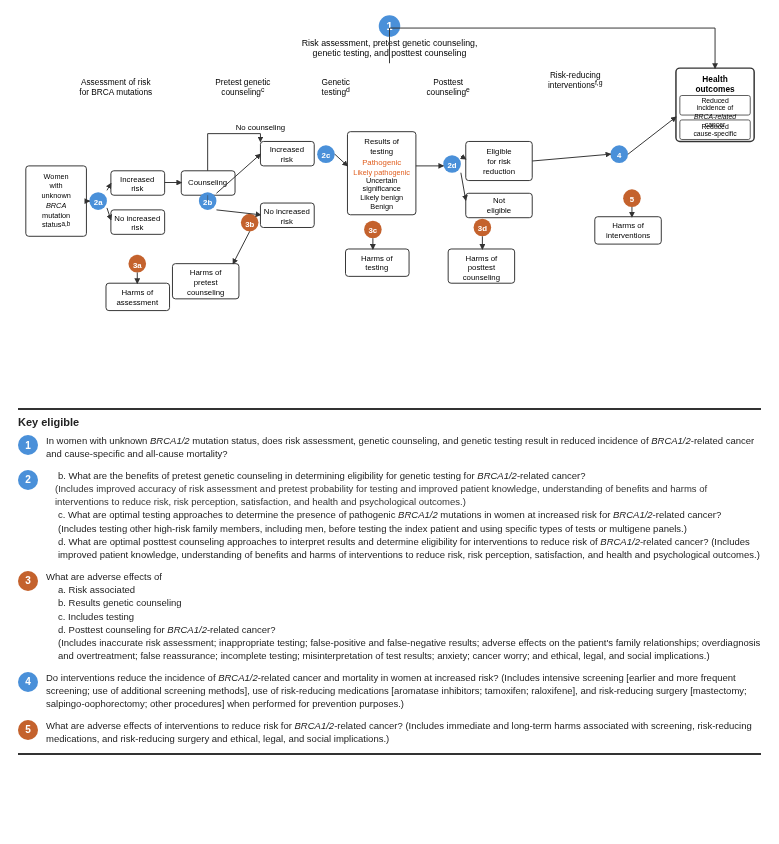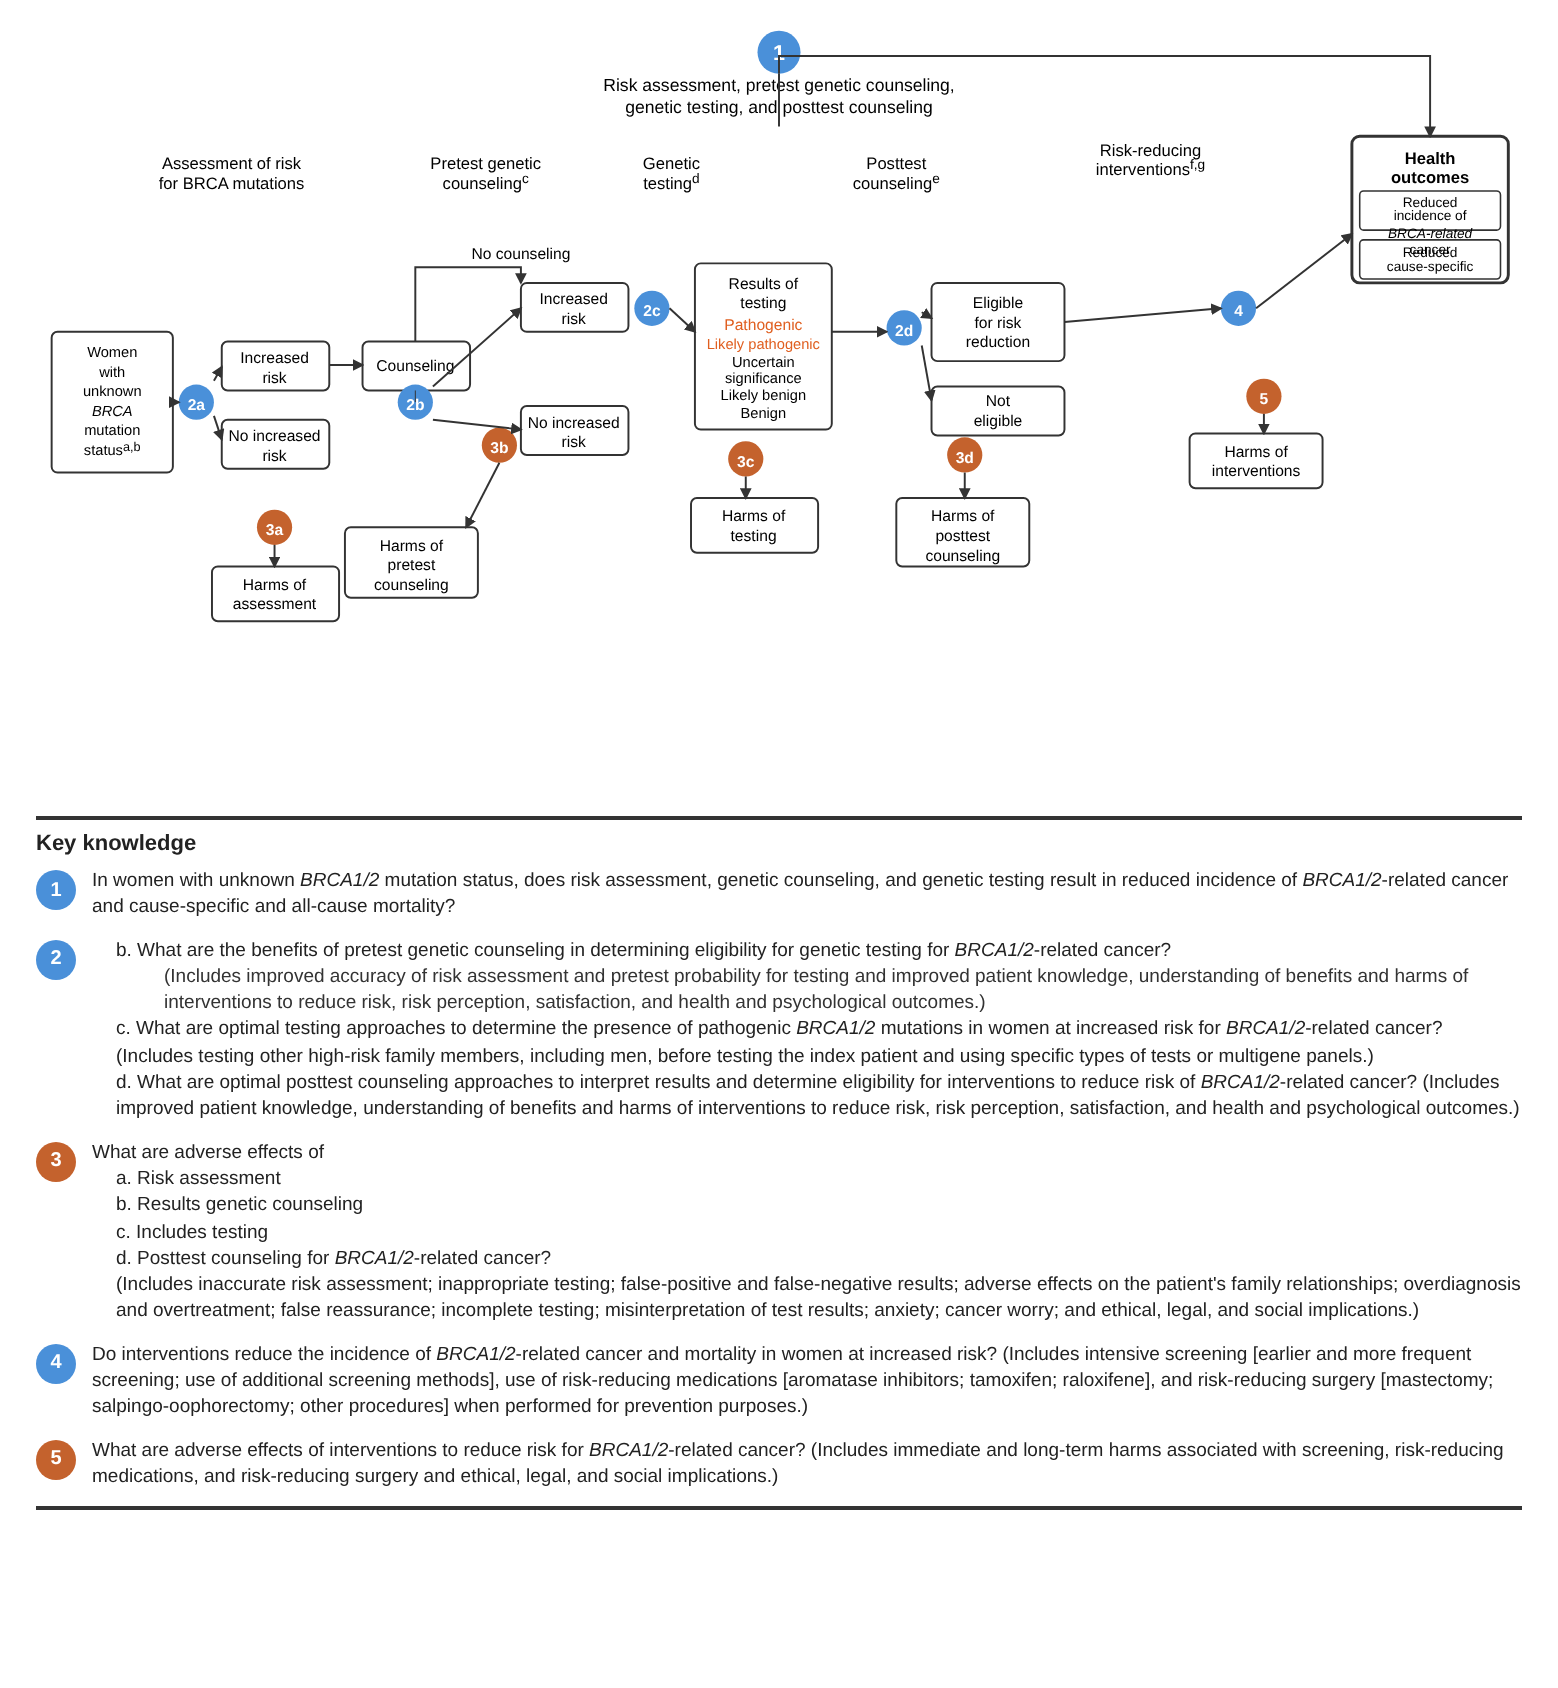--- a/index.html
+++ b/index.html
@@ -62,21 +62,21 @@
     .badge-blue { background-color: #4a90d9; }
     .badge-orange { background-color: #c4622d; }
 
     .kq-text {
       font-size: 9.5px;
       line-height: 1.4;
     }
 
     .kq-text i, em { }
     .kq-text .sub { margin-left: 12px; display: block; }
-    .kq-text .sub-indent { margin-left: 36px; display: block; color: #333; }
+    .kq-text .sub-indent { margin-left: 9px; display: block; color: #333; }
 
     .bottom-border {
       border-bottom: 2px solid #333;
       margin-top: 8px;
     }
   </style>
 </head>
 <body>
 
 <div class="diagram-area">
@@ -264,21 +264,21 @@
 
     <line x1="624" y1="143" x2="673" y2="105" stroke="#333" stroke-width="1" marker-end="url(#arrow)"></line>
 
     <line x1="628" y1="197" x2="628" y2="207" stroke="#333" stroke-width="1" marker-end="url(#arrow)"></line>
 
     <line x1="475" y1="227" x2="475" y2="240" stroke="#333" stroke-width="1" marker-end="url(#arrow)"></line>
   </svg>
 </div>
 
 <div class="key-questions">
-  <div class="kq-title">Key knowledge</div>
+  <div class="kq-title">Key eligible</div>
 
   <div class="kq-item">
     <div class="kq-badge badge-blue">1</div>
     <div class="kq-text">
       In women with unknown <em>BRCA1/2</em> mutation status, does risk assessment, genetic counseling, and genetic testing result in reduced incidence of <em>BRCA1/2</em>-related cancer and cause-specific and all-cause mortality?
     </div>
   </div>
 
   <div class="kq-item">
     <div class="kq-badge badge-blue">2</div>
@@ -287,21 +287,21 @@
       <span class="sub-indent">(Includes improved accuracy of risk assessment and pretest probability for testing and improved patient knowledge, understanding of benefits and harms of interventions to reduce risk, risk perception, satisfaction, and health and psychological outcomes.)</span>
       <span class="sub">c. What are optimal testing approaches to determine the presence of pathogenic <em>BRCA1/2</em> mutations in women at increased risk for <em>BRCA1/2</em>-related cancer? (Includes testing other high-risk family members, including men, before testing the index patient and using specific types of tests or multigene panels.)</span>
       <span class="sub">d. What are optimal posttest counseling approaches to interpret results and determine eligibility for interventions to reduce risk of <em>BRCA1/2</em>-related cancer? (Includes improved patient knowledge, understanding of benefits and harms of interventions to reduce risk, risk perception, satisfaction, and health and psychological outcomes.)</span>
     </div>
   </div>
 
   <div class="kq-item">
     <div class="kq-badge badge-orange">3</div>
     <div class="kq-text">
       What are adverse effects of
-      <span class="sub">a. Risk assessment</span>
+      <span class="sub">a. Risk associated</span>
       <span class="sub">b. Results genetic counseling</span>
       <span class="sub">c. Includes testing</span>
       <span class="sub">d. Posttest counseling for <em>BRCA1/2</em>-related cancer?</span>
       <span class="sub">(Includes inaccurate risk assessment; inappropriate testing; false-positive and false-negative results; adverse effects on the patient's family relationships; overdiagnosis and overtreatment; false reassurance; incomplete testing; misinterpretation of test results; anxiety; cancer worry; and ethical, legal, and social implications.)</span>
     </div>
   </div>
 
   <div class="kq-item">
     <div class="kq-badge badge-blue">4</div>
     <div class="kq-text">

